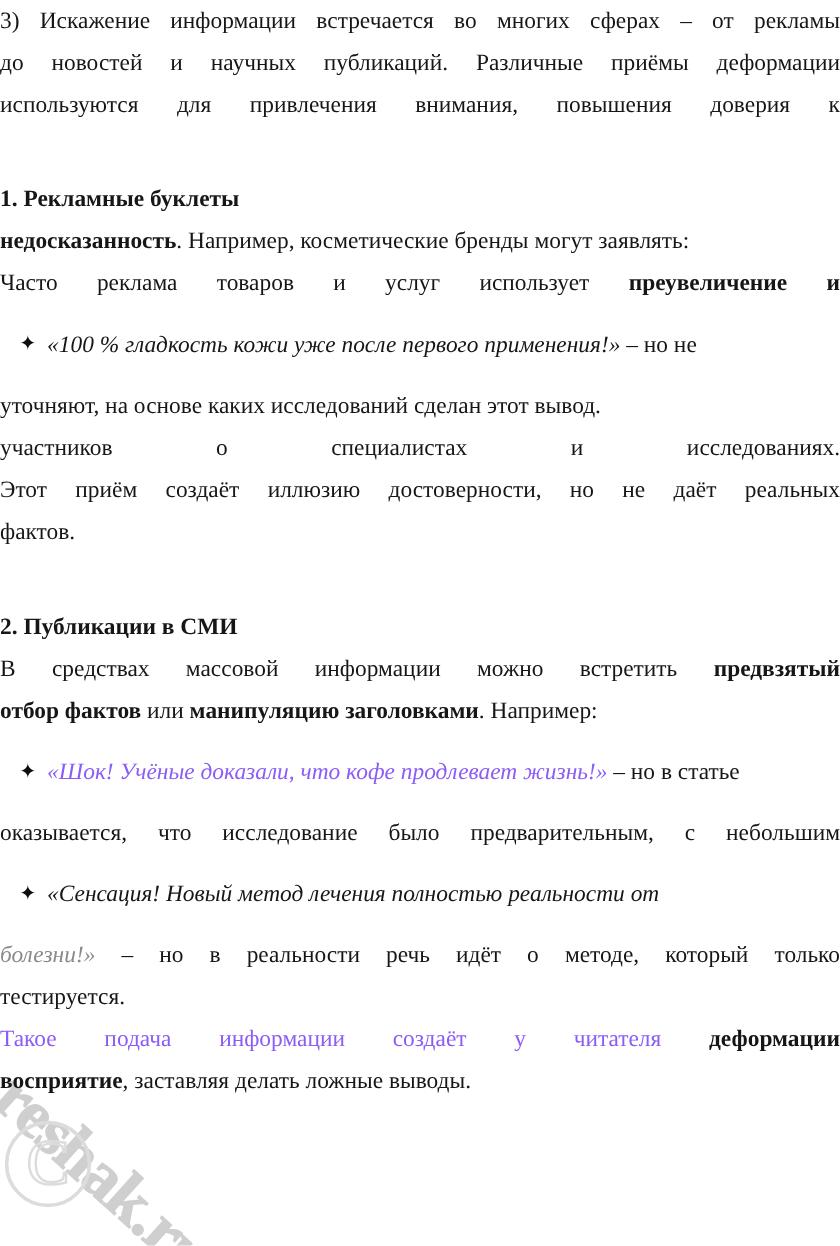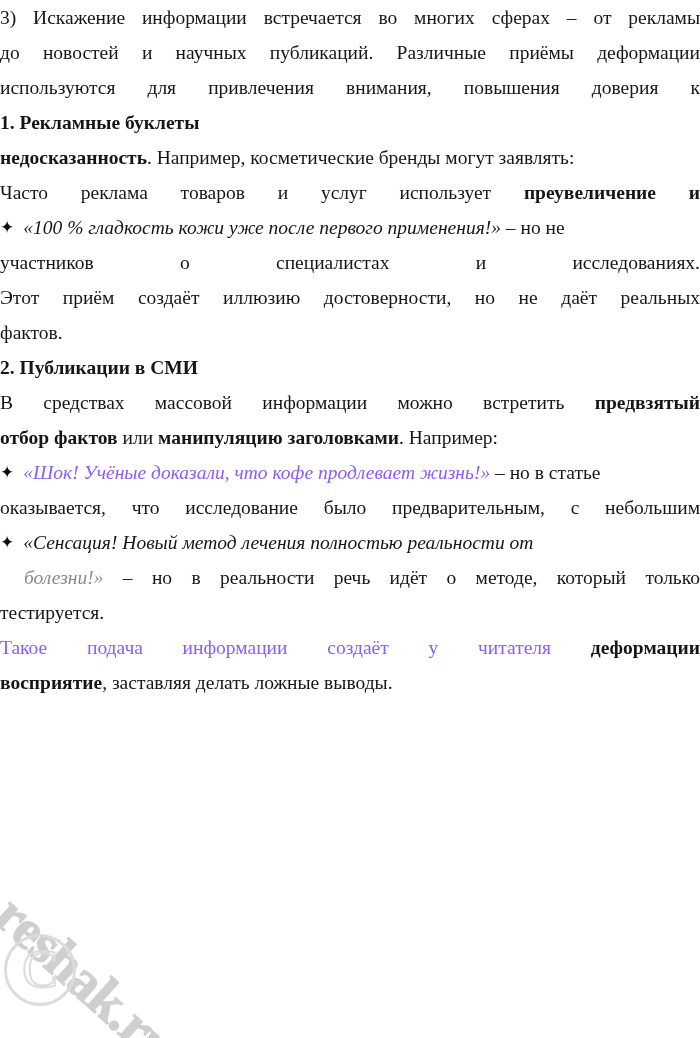--- a/index.html
+++ b/index.html
@@ -94,55 +94,56 @@
 
   
   p.para.force-justify {
     text-align-last: justify;
   }
 
   h3.heading {
     font-weight: 700;
     font-size: 19.5px;
     line-height: 35px;
+    margin-top: 44px;
   }
 
   .sp-before-8  { margin-top: 8px;  }
   .sp-before-14 { margin-top: 14px; }
   .sp-before-18 { margin-top: 18px; }
   .sp-before-20 { margin-top: 20px; }
   .sp-before-4  { margin-top: 4px;  }
 
   b, strong { font-weight: 700; }
   i, em     { font-style: italic; }
 
   
   p.bullet {
-    margin: 0;
+    margin: 16px;
     padding: 0;
     font-size: 19.5px;
     line-height: 35px;
     text-align: justify;
     text-justify: inter-word;
   }
   .star {
     font-family: "DejaVu Sans", sans-serif;
     font-size: 17px;
     font-style: normal;
     font-weight: 700;
     line-height: 1;
     display: inline-block;
     transform: translateY(-1px);
     color: #0d0d0d;
   }
   .after-star { display: inline-block; width: 9px; }
 
   
   .fade-1 { color: #8b5cf6; }
-  .fade-2 { color: #8a8a8a; padding-left: 24px; }
+  .fade-2 { color: #8a8a8a; }
 </style>
 </head>
 <body>
 
 <div id="page">
 
   <div id="watermark">
     <div class="wm-text" style="transform: rotate(42deg);">reshak.ru</div>
     <div class="wm-copy"></div>
   </div>
@@ -165,20 +166,23 @@
       <b>недосказанность</b><span>. Например, косметические бренды могут заявлять:</span>
     </p>
     <p class="para force-justify sp-before-14">
       <span>Часто реклама товаров и услуг использует</span>
       <b>преувеличение и</b>
     </p>
 
     <p class="bullet force-justify sp-before-20">
       <span class="star">✦</span><span class="after-star"></span><i>«100 % гладкость кожи уже после первого применения!»</i><span> – но не</span>
     </p>
+    <p class="para sp-before-4">
+      <span>уточняют, на основе каких исследований сделан этот вывод.</span>
+    </p>
 
     <p class="para force-justify sp-before-4">
       <span>участников о специалистах и исследованиях.</span>
     </p>
     <p class="para force-justify">
       <span>Этот приём создаёт иллюзию достоверности, но не даёт реальных</span>
     </p>
     <p class="para">
       <span>фактов.</span>
     </p>

